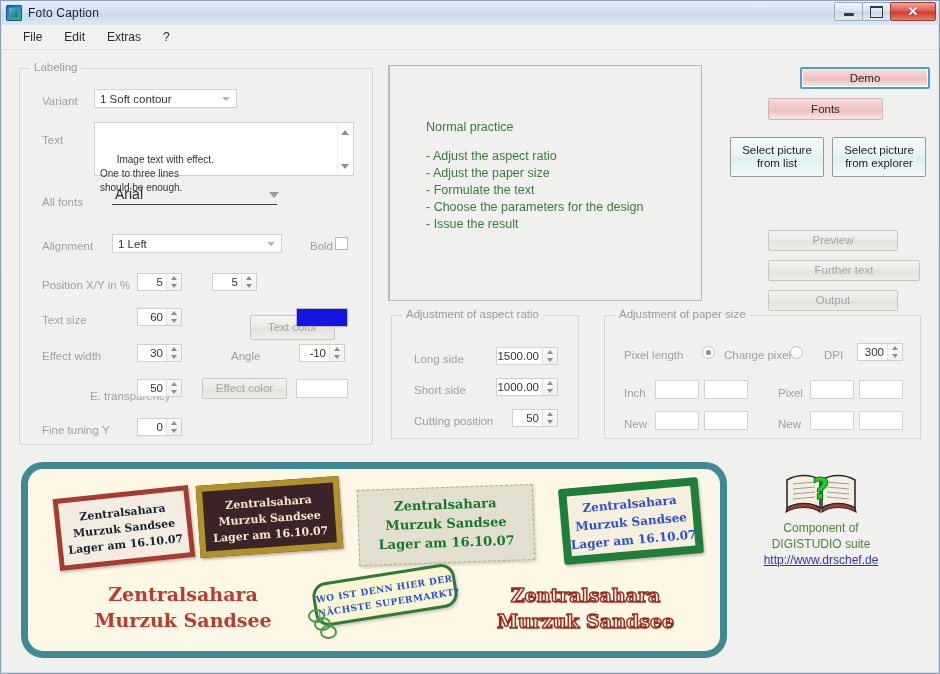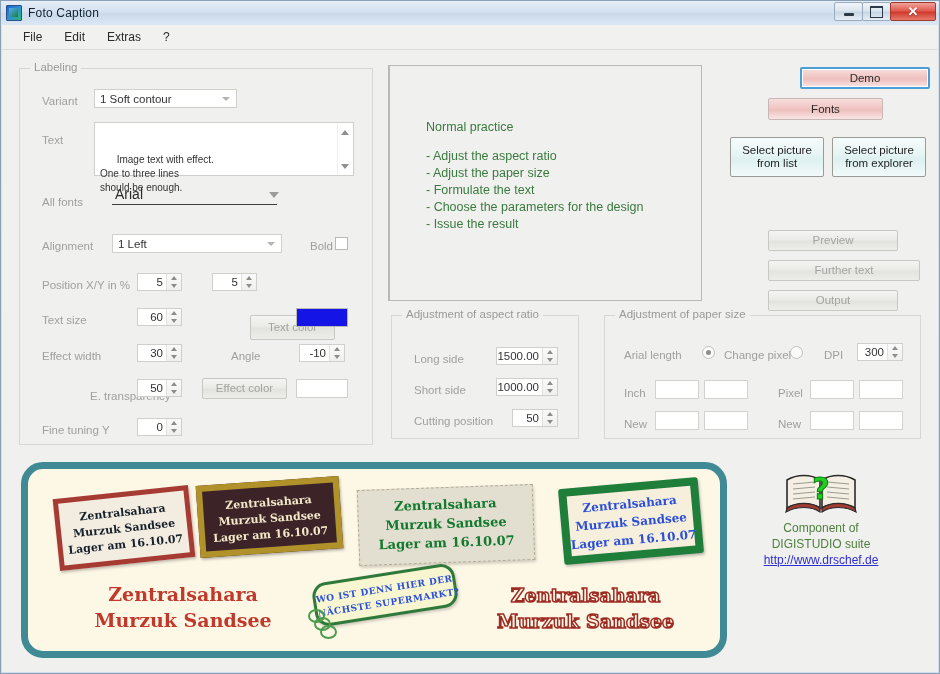--- a/index.html
+++ b/index.html
@@ -436,21 +436,21 @@
           </div>
           <div>
             <i class="d"></i>
           </div>
         </div>
     </div>
 
     <div class="group" style="left:602px;top:265px;width:315px;height:122px;">
       <div class="legend">Adjustment of paper size</div>
     </div>
-    <div class="lbl" style="left:622px;top:299px;">Arial length</div>
+    <div class="lbl" style="left:622px;top:299px;">Pixel length</div>
     <div class="radio on" style="left:700px;top:296px;"></div>
     <div class="lbl" style="left:722px;top:299px;">Change pixel</div>
     <div class="radio" style="left:788px;top:296px;"></div>
     <div class="lbl" style="left:822px;top:299px;">DPI</div>
     <div class="spin" style="left:855px;top:293px;width:46px;height:18px;">
       <span class="val">300</span>
       <div class="btns">
           <div>
             <i class="u"></i>
           </div>

